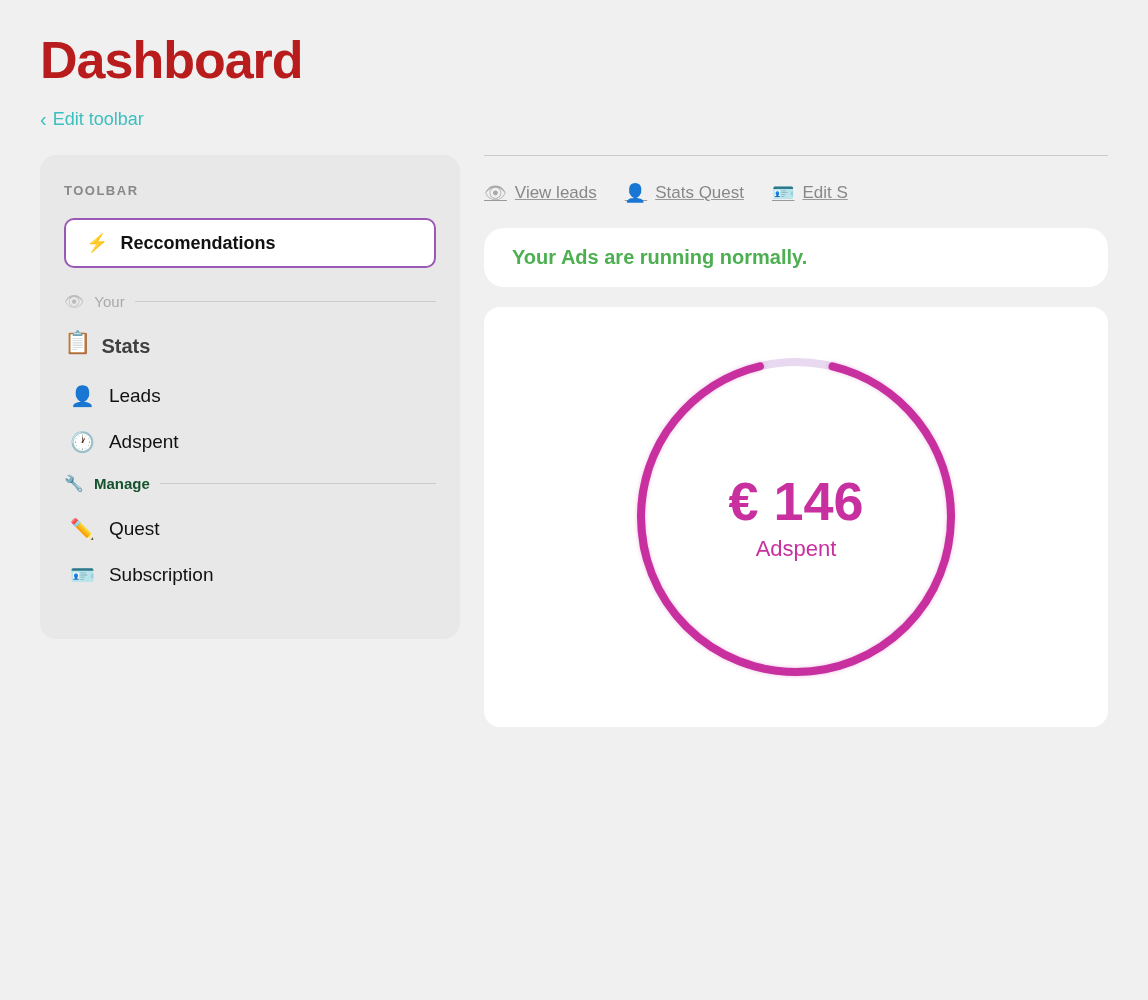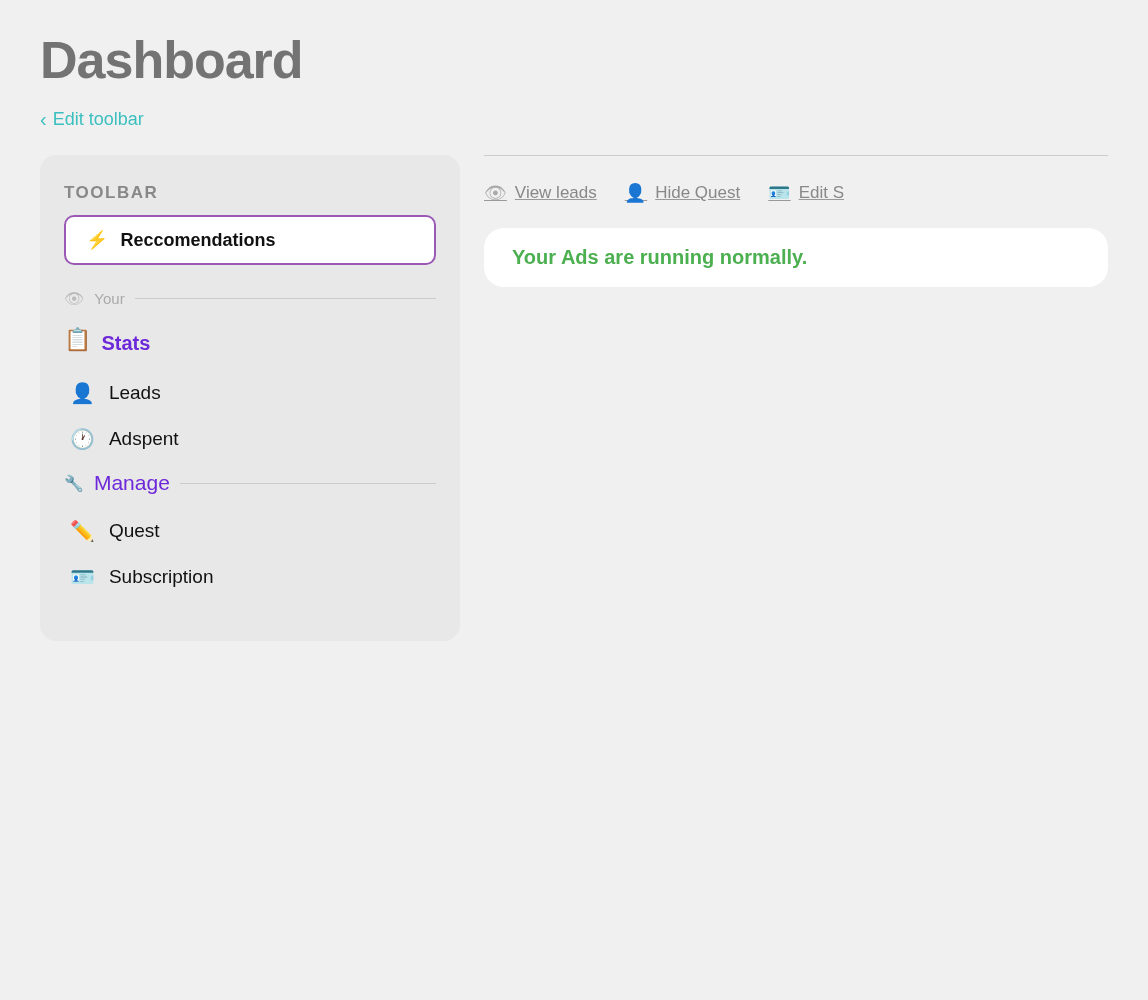--- a/index.html
+++ b/index.html
@@ -5,21 +5,21 @@
     * { box-sizing: border-box; margin: 0; padding: 0; }
     body {
       font-family: -apple-system, BlinkMacSystemFont, 'Segoe UI', sans-serif;
       background: #f0f0f0;
       min-height: 1000px;
       padding: 30px 40px;
     }
     .page-title {
       font-size: 52px;
       font-weight: 800;
-      color: #737373;
+      color: #b91c1c;
       margin-bottom: 18px;
       letter-spacing: -1px;
     }
     .hide-toolbar-btn {
       display: flex;
       align-items: center;
       gap: 6px;
       color: #3bbfbf;
       font-size: 18px;
       font-weight: 500;
@@ -39,26 +39,26 @@
     }
     
     .toolbar-panel {
       background: #e8e8e8;
       border-radius: 16px;
       width: 420px;
       min-width: 380px;
       padding: 28px 24px 40px 24px;
     }
     .toolbar-label {
-      font-size: 17px;
+      font-size: 13px;
       font-weight: 700;
       color: #888;
       letter-spacing: 1.5px;
       text-transform: uppercase;
-      margin-bottom: 12px;
+      margin-bottom: 20px;
     }
     .recommendations-btn {
       display: flex;
       align-items: center;
       gap: 12px;
       border: 2px solid #9b59b6;
       border-radius: 10px;
       background: white;
       padding: 12px 20px;
       font-size: 18px;
@@ -99,21 +99,21 @@
       gap: 10px;
       margin-bottom: 16px;
     }
     .stats-icon {
       color: #3bbfbf;
       font-size: 22px;
     }
     .stats-label {
       font-size: 20px;
       font-weight: 600;
-      color: #6d28d9;
+      color: #404040;
       margin-top: 8px;
     }
     .nav-item {
       display: flex;
       align-items: center;
       gap: 14px;
       padding: 10px 6px;
       font-size: 19px;
       font-weight: 500;
       color: #111;
@@ -128,23 +128,23 @@
       display: flex;
       align-items: center;
       gap: 10px;
       margin: 10px 0 14px 0;
     }
     .manage-divider .manage-icon {
       color: #bbb;
       font-size: 16px;
     }
     .manage-divider .manage-label {
-      font-size: 21px;
-      color: #6d28d9;
-      font-weight: 400;
+      font-size: 15px;
+      color: #14532d;
+      font-weight: 700;
     }
     .manage-divider .divider-line {
       flex: 1;
       height: 1px;
       background: #ccc;
     }
 
     
     .right-panel {
       flex: 1;
@@ -289,27 +289,41 @@
   <div class="right-panel">
     <div class="top-divider"></div>
 
     <div class="action-bar">
       <div class="action-item">
         <span class="action-icon">👁</span>
         <span>View leads</span>
       </div>
       <div class="action-item">
         <span class="action-icon">👤</span>
-        <span>Hide Quest</span>
+        <span>Stats Quest</span>
       </div>
       <div class="action-item">
         <span class="action-icon">🪪</span>
         <span>Edit S</span>
       </div>
     </div>
 
     <div class="status-card">
       <span class="status-text">Your Ads are running normally.</span>
     </div>
 
+    <div class="gauge-card">
+      <div class="gauge-wrapper">
+        <svg viewBox="0 0 360 360">
+
+          <circle cx="180" cy="180" r="155" fill="none" stroke="#e8d8f0" stroke-width="8"></circle>
+
+          <circle cx="180" cy="180" r="155" fill="none" stroke="#c830a0" stroke-width="8" stroke-linecap="round" stroke-dasharray="900 974" stroke-dashoffset="-37" transform="rotate(-90 180 180)" style="filter: drop-shadow(0 0 2px rgba(200,48,160,0.3));"></circle>
+        </svg>
+        <div class="gauge-center">
+          <div class="gauge-amount">€ 146</div>
+          <div class="gauge-label">Adspent</div>
+        </div>
+      </div>
+    </div>
   </div>
 
 </div>
 
 </body></html>

